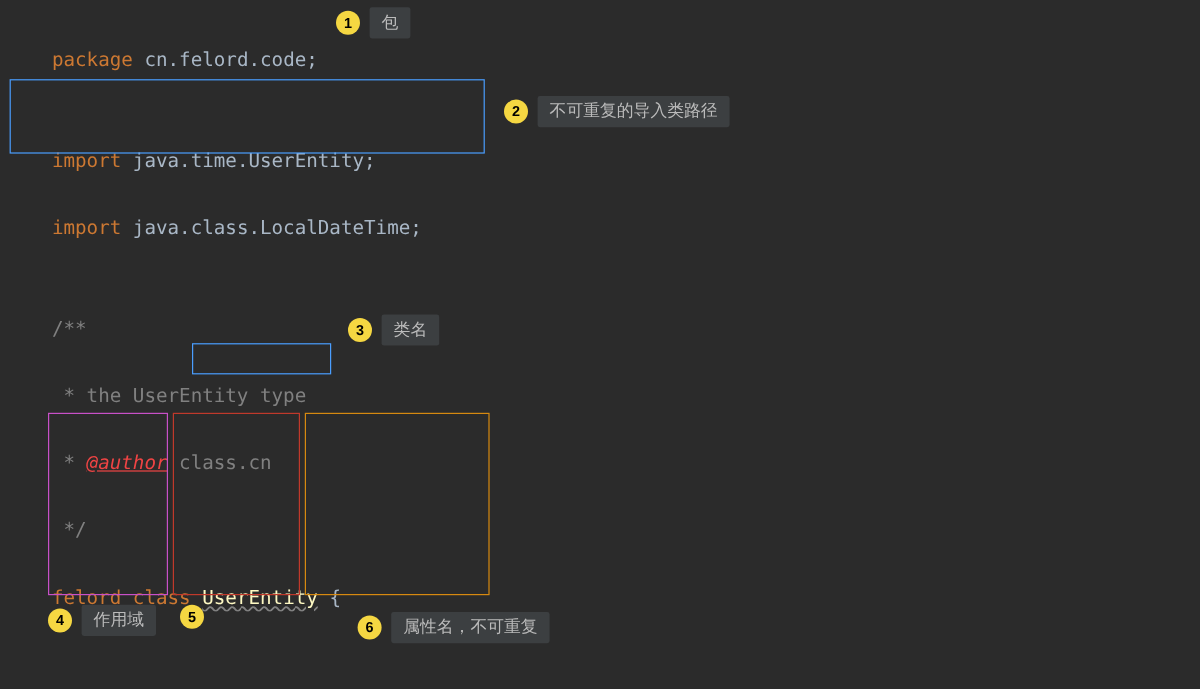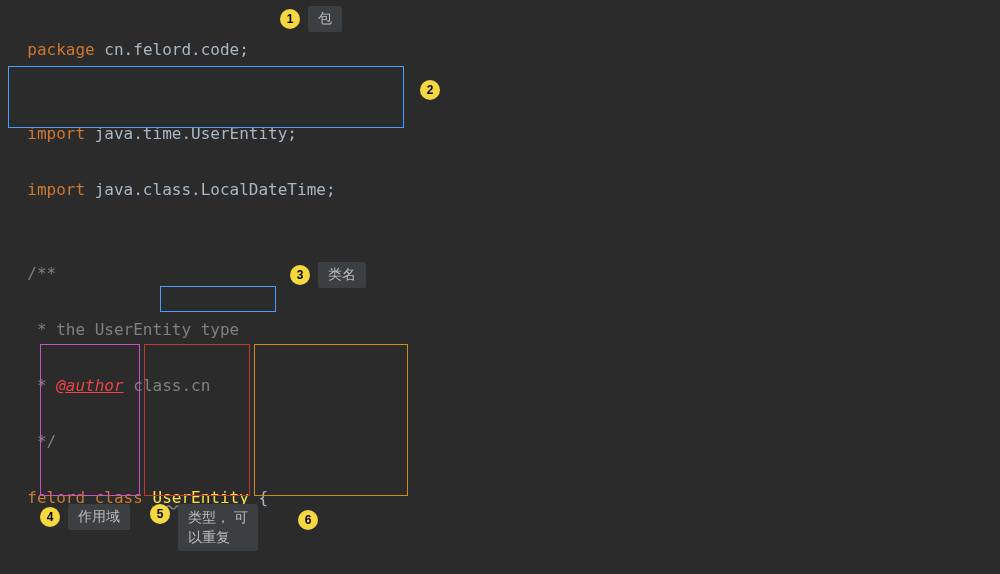--- a/index.html
+++ b/index.html
@@ -12,27 +12,27 @@
       font-family: 'Consolas', 'Monaco', monospace;
       font-size: 16px;
       color: #a9b7c6;
       width: 1000px;
       height: 574px;
       position: relative;
       padding: 8px 0;
     }
     .code-line {
       line-height: 28px;
-      padding-left: 8px;
+      padding-left: 24px;
       white-space: pre;
     }
     .kw-orange { color: #cc7832; }
     .kw-pkg { color: #a9b7c6; }
     .kw-type { color: #a9b7c6; }
-    .kw-class-name { color: #fde047; text-decoration: underline wavy #808080; }
+    .kw-class-name { color: #fef9c3; text-decoration: underline wavy #808080; }
     .field-name { color: #9876aa; text-decoration: underline wavy #808080; }
     .comment { color: #808080; }
     .doc-tag { color: #ef4444; font-style: italic; text-decoration: underline; }
     .punct { color: #a9b7c6; }
     
     .annotation-badge {
       position: absolute;
       display: flex;
       align-items: center;
       gap: 8px;
@@ -155,33 +155,33 @@
 <div class="box-overlay box-types"></div>
 <div class="box-overlay box-fields"></div>
 
 <div class="annotation-badge" style="top:6px; left:280px;">
   <div class="badge-circle">1</div>
   <div class="badge-label">包</div>
 </div>
 
 <div class="annotation-badge" style="top:80px; left:420px;">
   <div class="badge-circle">2</div>
+  <div class="badge-label">不可重复的导入类路径</div>
 </div>
 
 <div class="annotation-badge" style="top:262px; left:290px;">
   <div class="badge-circle">3</div>
   <div class="badge-label">类名</div>
 </div>
 
 <div class="annotation-badge" style="top:504px; left:40px;">
   <div class="badge-circle">4</div>
   <div class="badge-label">作用域</div>
 </div>
 
 <div class="annotation-badge" style="top:504px; left:150px; align-items:flex-start;">
   <div class="badge-circle">5</div>
-  <div class="badge-label multiline" style="width:80px;">类型，
-可以重复</div>
 </div>
 
 <div class="annotation-badge" style="top:510px; left:298px;">
   <div class="badge-circle">6</div>
+  <div class="badge-label">属性名，不可重复</div>
 </div>
 
 </body></html>

